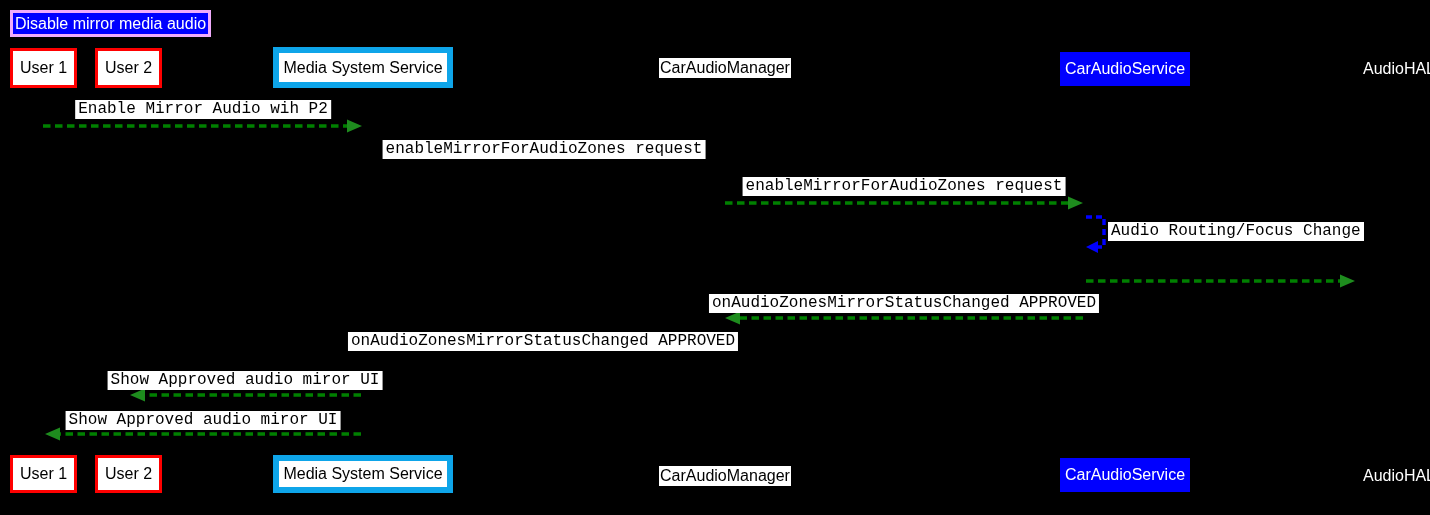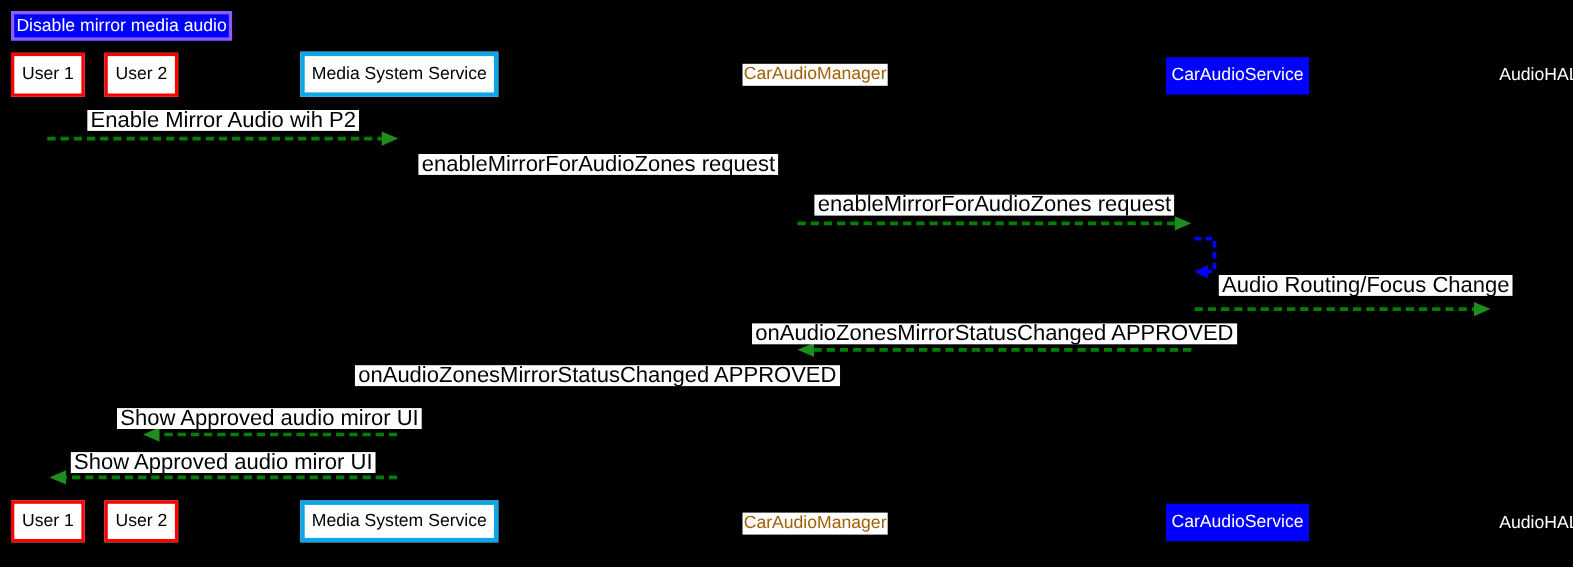--- a/index.html
+++ b/index.html
@@ -4,31 +4,31 @@
 <style>
   html,body { margin:0; padding:0; background:#000; }
   .canvas {
     position:relative; width:1430px; height:515px; background:#000;
     font-family:"Liberation Sans", sans-serif; overflow:hidden;
   }
   .box {
     position:absolute; display:flex; align-items:center; justify-content:center;
     font-size:16px; box-sizing:border-box; text-align:center; white-space:nowrap;
   }
-  .title-box  { background:#0000ff; border:3px solid #8b5cf6; color:#ffffff; }
+  .title-box  { background:#0000ff; border:3px solid #f0abfc; color:#ffffff; }
   .red-box    { background:#ffffff; border:3px solid #ff0000; color:#000000;text-align:center; }
-  .green-box  { background:#ffffff; border:4px solid #0ea5e9; color:#000000; }
-  .white-label{ background:#ffffff; color:#a16207;margin-left:16px; }
+  .green-box  { background:#ffffff; border:6px solid #0ea5e9; color:#000000; }
+  .white-label{ background:#ffffff; color:#000000; }
   .blue-box   { background:#0000ff; color:#ffffff;margin-left:40px; }
   .plain-label{ background:transparent; color:#ffffff;margin-left:44px; }
   .msg {
-    position:absolute; background:#ffffff; color:#000000; font-size:20px;
-    line-height:19px; padding:0 3px; white-space:nowrap; transform:translateX(-50%);
+    position:absolute; background:#ffffff; color:#000000; font-size:16px;
+    line-height:19px; padding:0 3px; white-space:nowrap; transform:translateX(-50%);font-family:Liberation Mono, monospace;
   }
-  .msg.anchor-left { transform:none;margin-top:28px; }
+  .msg.anchor-left { transform:none; }
   svg.arrows { position:absolute; left:0; top:0; pointer-events:none; }
 </style>
 </head>
 <body>
 
 <div class="canvas">
 
   <div class="box title-box" style="left:10px; top:10px; width:201px; height:27px;">Disable mirror media audio</div>
 
   <div class="box red-box" style="left:10px; top:48px; width:67px; height:40px;">User 1</div>

